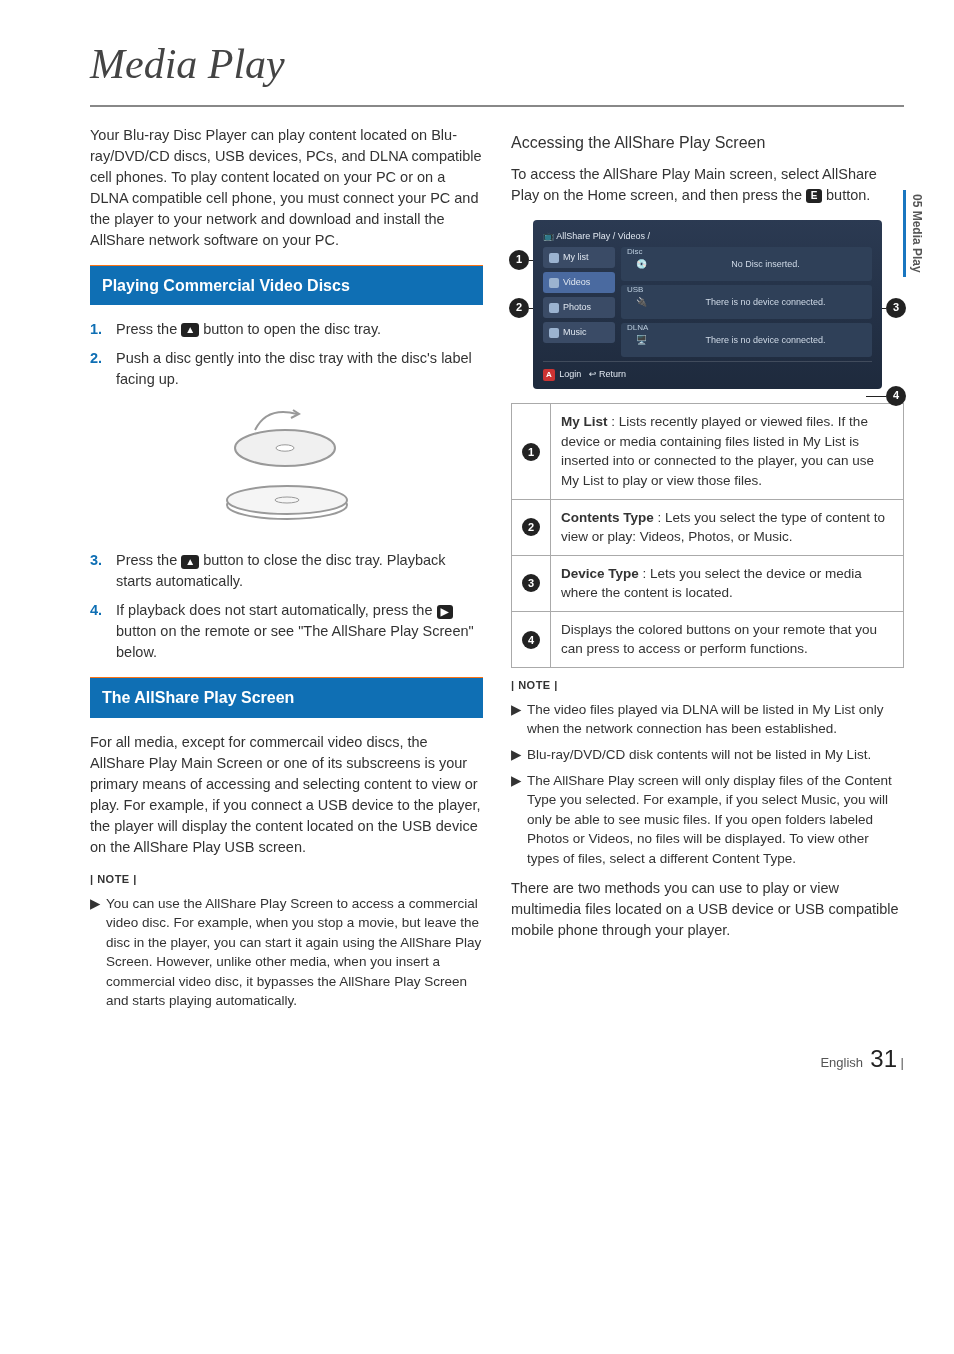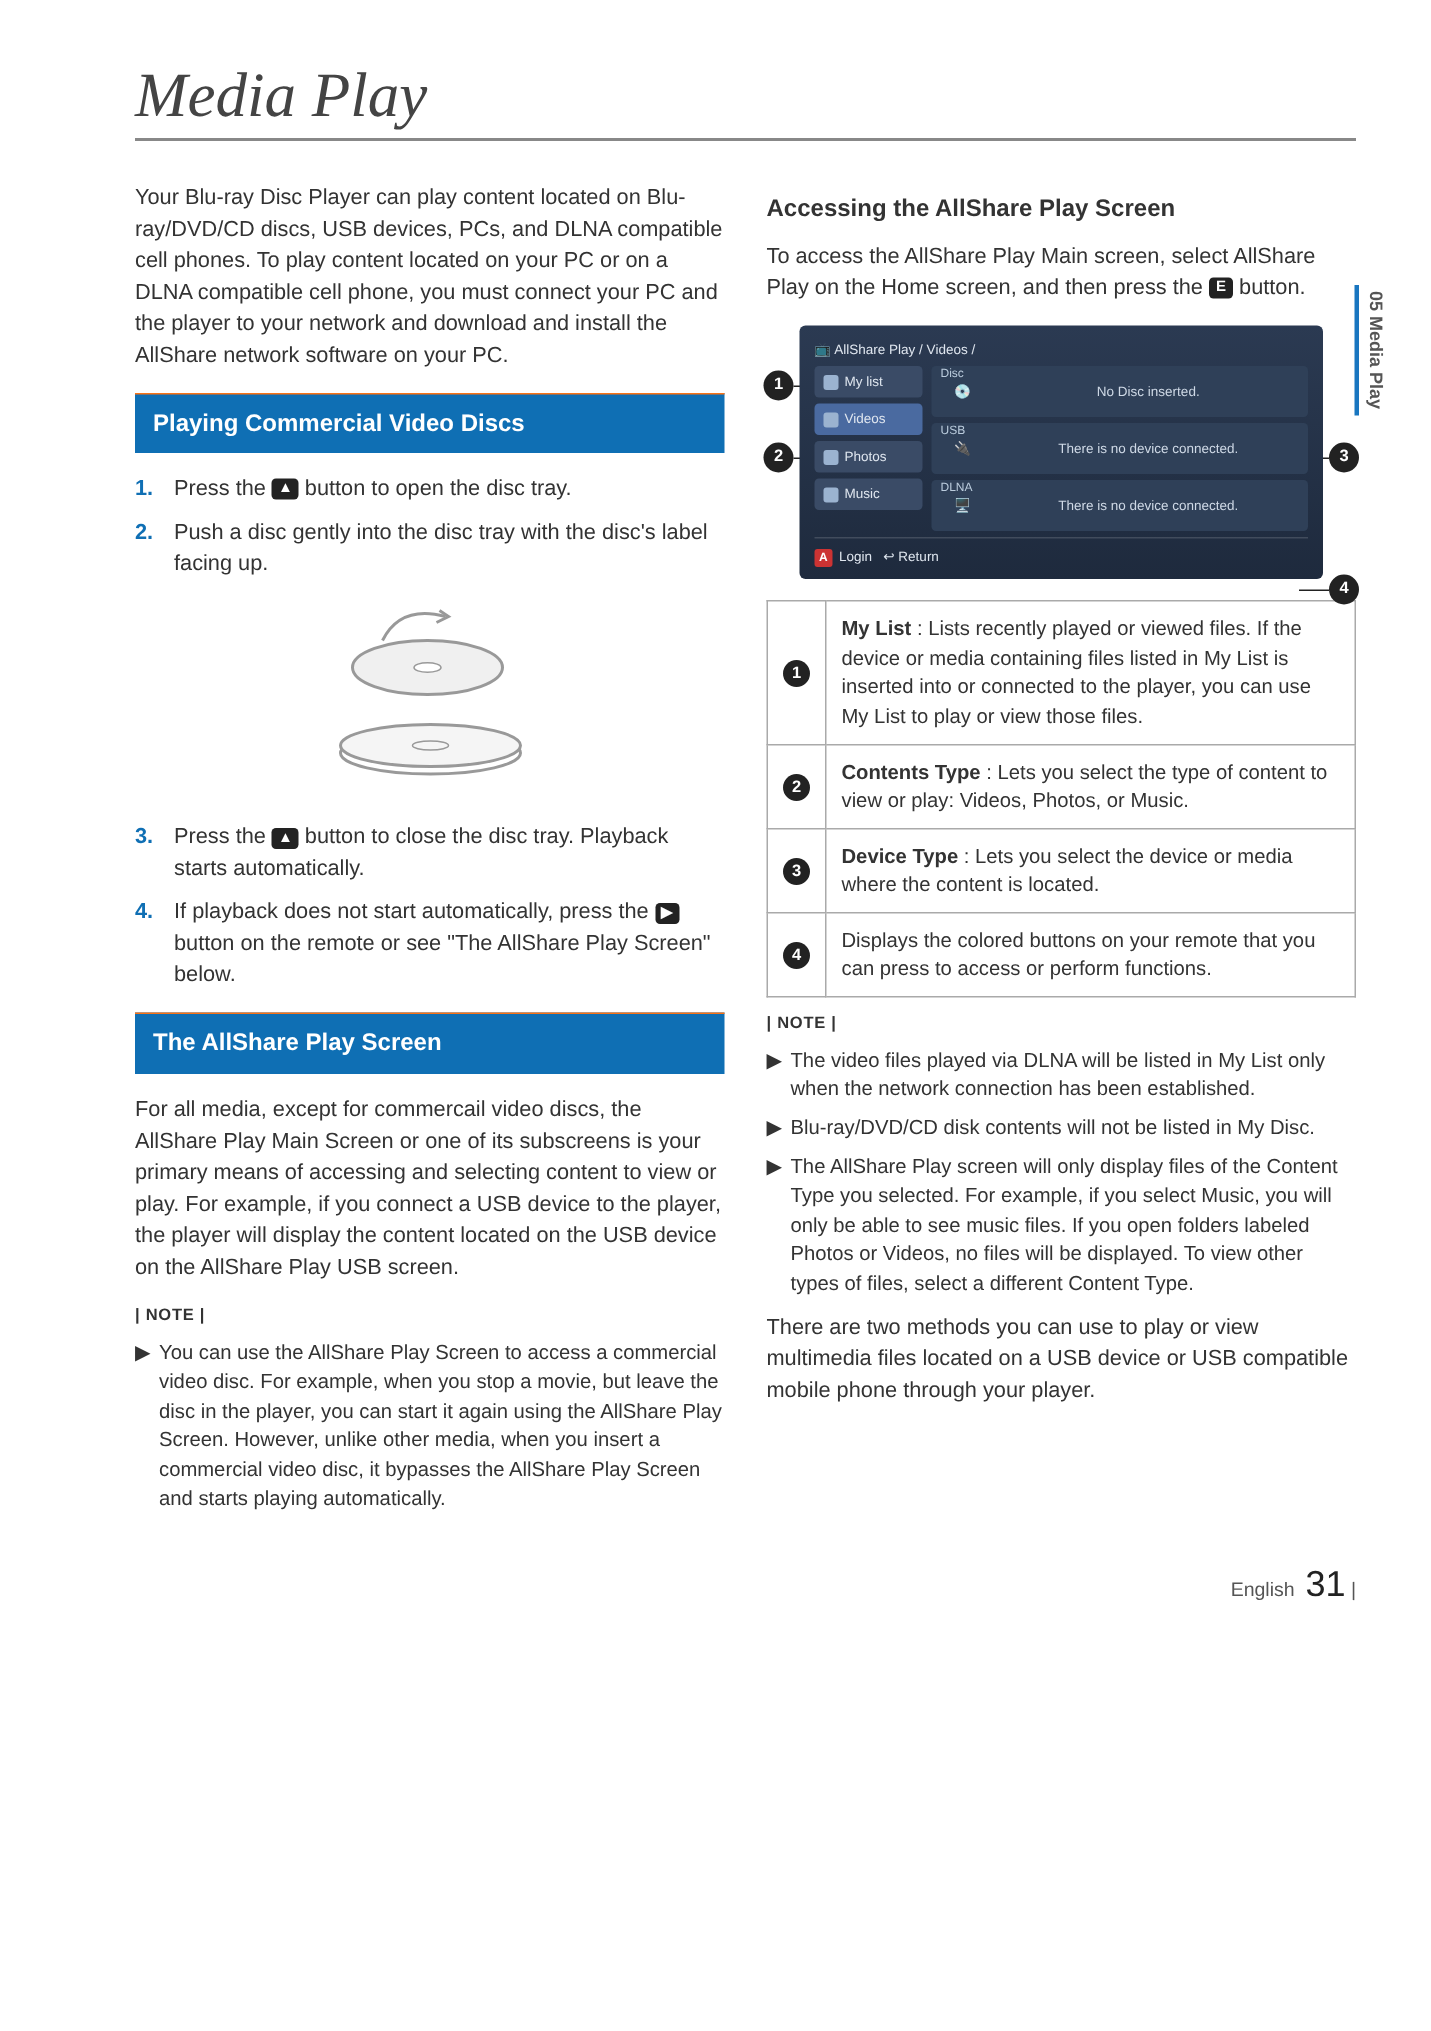--- a/index.html
+++ b/index.html
@@ -25,22 +25,22 @@
     padding-top: 4px;
     padding-bottom: 4px;
   }
   h1.page-title {
     font-family: "Times New Roman", serif;
     font-style: italic;
     font-weight: normal;
     font-size: 42px;
     color: #444;
     border-bottom: 2px solid #888;
-    padding-bottom: 4px;
-    margin-bottom: 28px;
+    padding-bottom: 17px;
+    margin-bottom: 18px;
   }
   .cols {
     display: flex;
     gap: 28px;
   }
   .col {
     flex: 1;
     min-width: 0;
     font-size: 14.5px;
     line-height: 1.45;
@@ -81,21 +81,21 @@
     font-weight: bold;
     border-radius: 3px;
     padding: 1px 4px;
     vertical-align: middle;
     line-height: 12px;
     min-width: 16px;
     text-align: center;
   }
   h3.subhead {
     font-size: 16px;
-    font-weight: bold;
+    font-weight: normal;
     margin: 6px 0 10px 0;
   }
   
   .screen-wrap { position: relative; margin: 8px 0 14px 0; }
   .screen {
     background: linear-gradient(#2b3a52,#1e2a3d);
     border-radius: 4px;
     padding: 10px 10px 8px 10px;
     font-size: 10px;
     color: #dfe6ef;
@@ -326,21 +326,21 @@
       </table>
 
     <div class="note-head">| NOTE |</div>
     <ul class="notes">
       <li>
           <span class="arrow">▶</span>
           <span>The video files played via DLNA will be listed in My List only when the network connection has been established.</span>
         </li>
       <li>
           <span class="arrow">▶</span>
-          <span>Blu-ray/DVD/CD disk contents will not be listed in My Disc.</span>
+          <span>Blu-ray/DVD/CD disk contents will not be listed in My List.</span>
         </li>
       <li>
           <span class="arrow">▶</span>
           <span>The AllShare Play screen will only display files of the Content Type you selected. For example, if you select Music, you will only be able to see music files. If you open folders labeled Photos or Videos, no files will be displayed. To view other types of files, select a different Content Type.</span>
         </li>
     </ul>
 
     <p class="para">There are two methods you can use to play or view multimedia files located on a USB device or USB compatible mobile phone through your player.</p>
   </div>
 </div>

